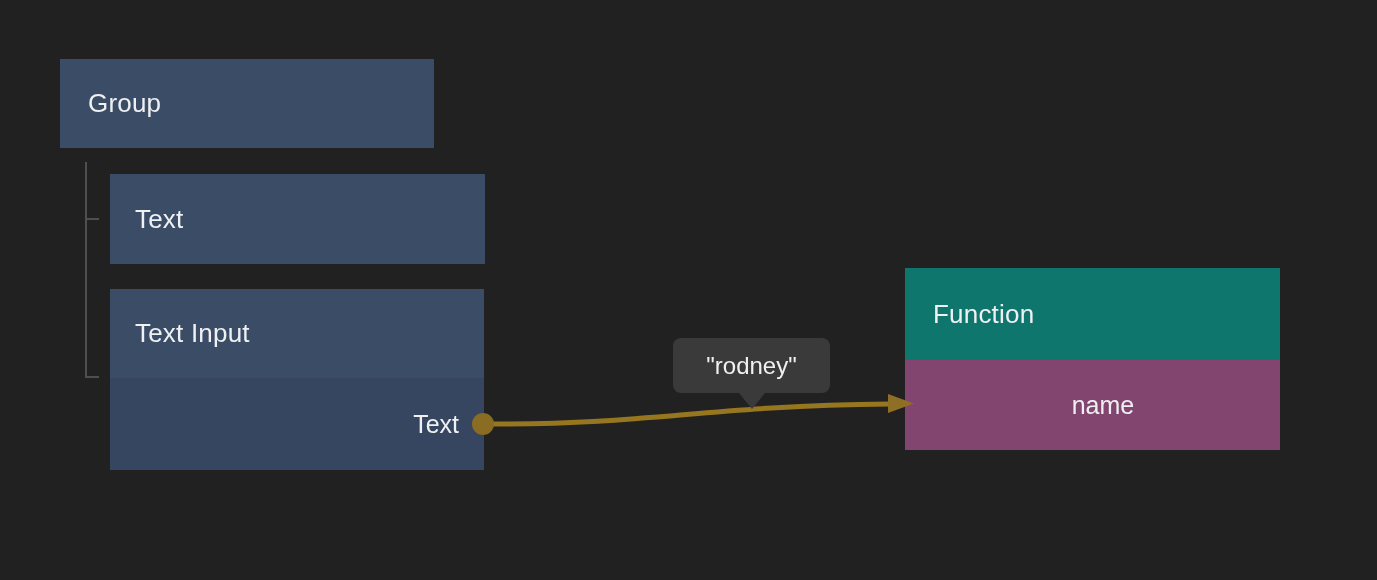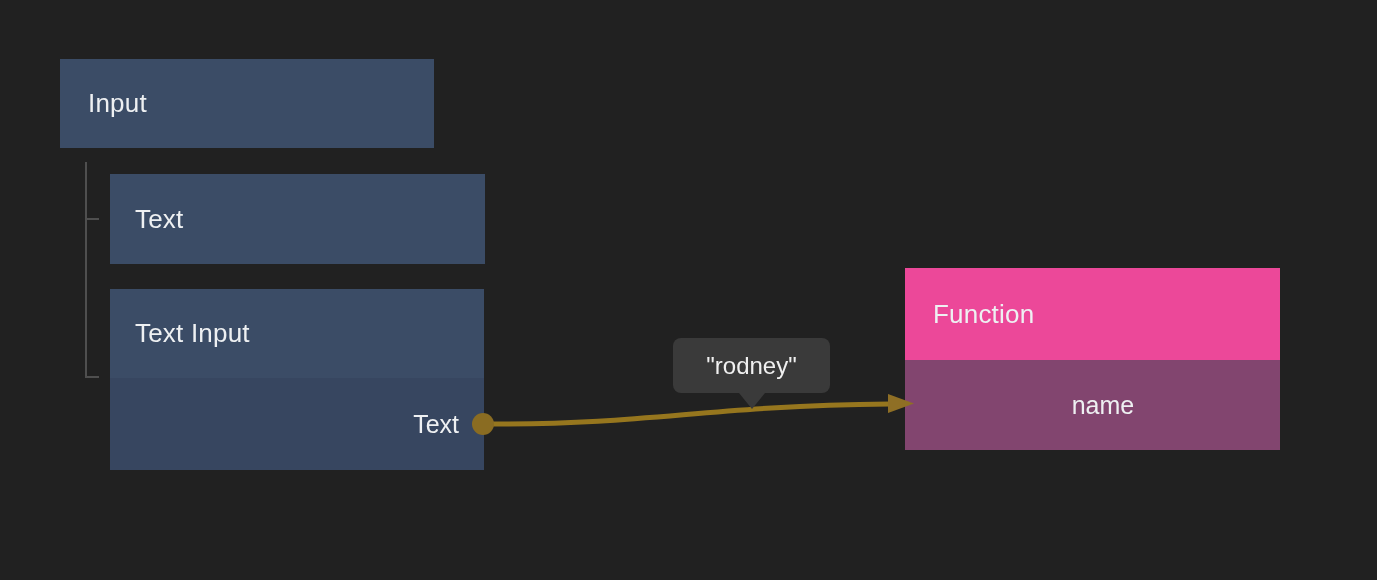--- a/index.html
+++ b/index.html
@@ -20,21 +20,21 @@
     .tree-h2 { left: 85px;  top: 376px; width: 14px; height: 2px; }
 
     
     .node { position: absolute; }
     .node-header {
       display: flex; align-items: center;
       font-size: 26px; letter-spacing: 0.2px;
     }
     .blue   { background: #3b4c66; }
     .blue-body { background: #374660; }
-    .purple-header { background: #ec4899; }
+    .purple-header { background: #0f766e; }
     .purple-body   { background: #82456f; }
 
     .node-group { left: 60px; top: 59px; width: 374px; height: 89px; }
     .node-group .node-header { height: 89px; padding-left: 28px; }
 
     .node-text { left: 110px; top: 174px; width: 375px; height: 90px; }
     .node-text .node-header { height: 90px; padding-left: 25px; }
 
     .node-text-input { left: 110px; top: 289px; width: 374px; height: 181px; }
     .node-text-input .node-header { height: 89px; padding-left: 25px; }
@@ -79,21 +79,21 @@
 </head>
 <body>
 
 <div class="canvas">
 
   <div class="tree-line tree-v"></div>
   <div class="tree-line tree-h1"></div>
   <div class="tree-line tree-h2"></div>
 
   <div class="node node-group blue">
-    <div class="node-header">Input</div>
+    <div class="node-header">Group</div>
   </div>
 
   <div class="node node-text blue">
     <div class="node-header">Text</div>
   </div>
 
   <div class="node node-text-input">
     <div class="node-header blue">Text Input</div>
     <div class="node-body blue-body">
       <div class="port-row output">

